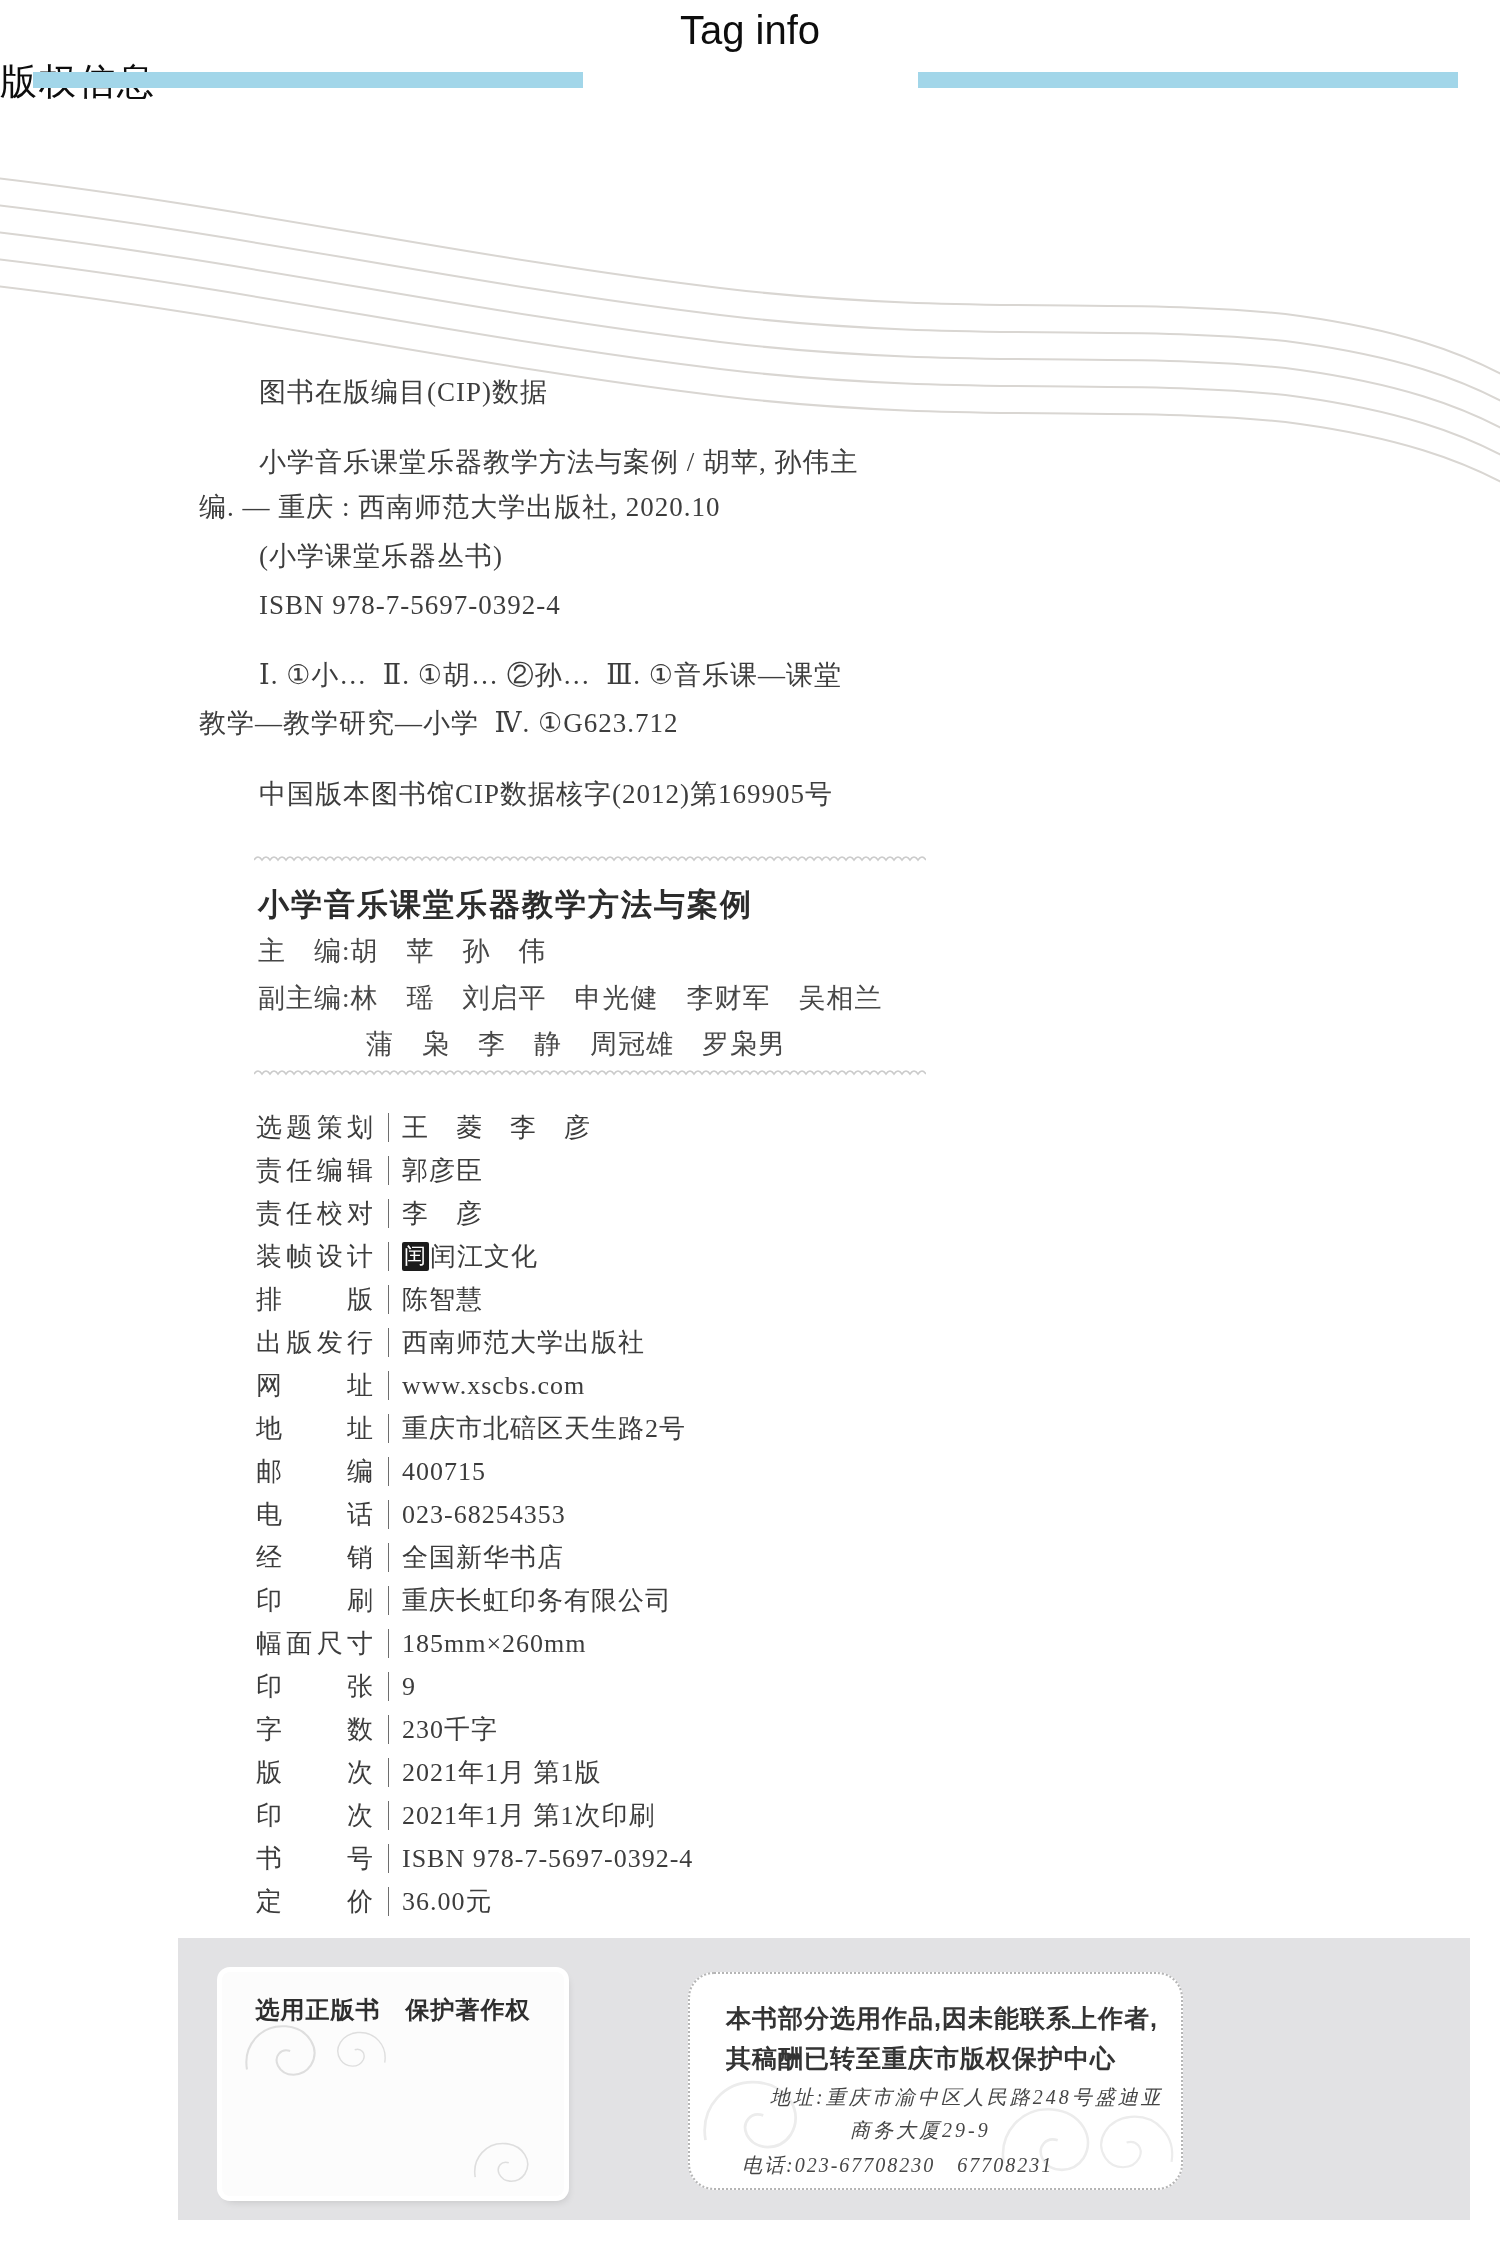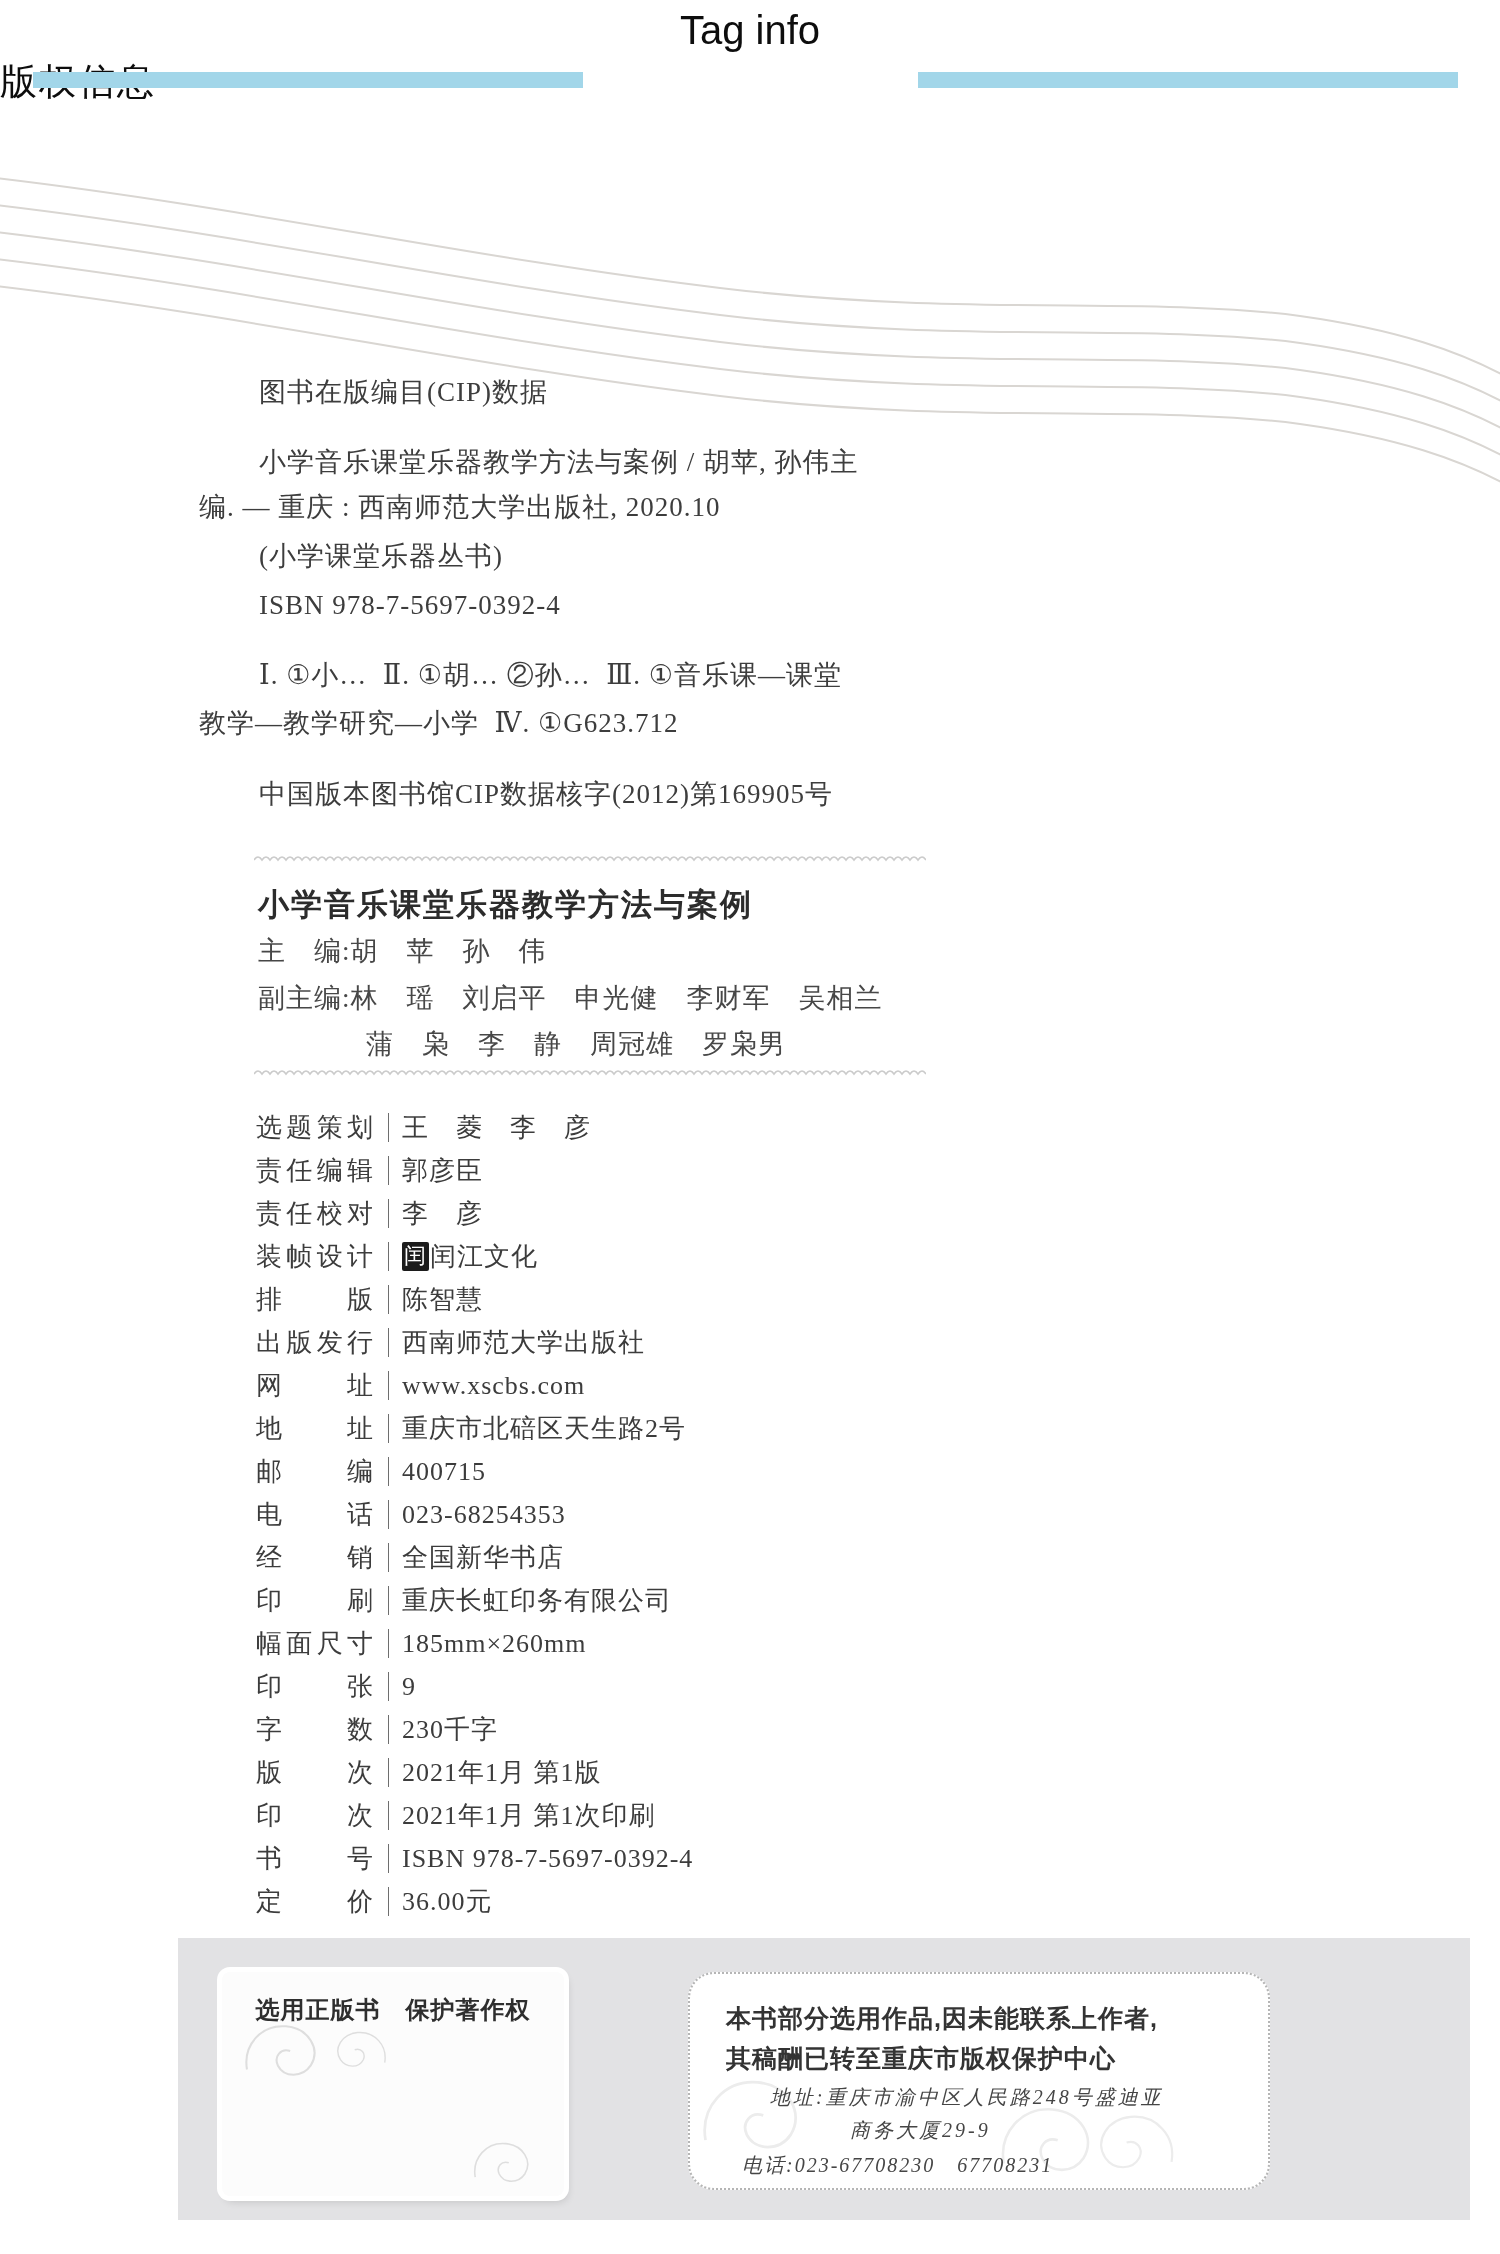--- a/index.html
+++ b/index.html
@@ -78,21 +78,21 @@
     position:absolute;top:22px;left:0;width:100%;text-align:center;
     font-family:"Liberation Sans","DejaVu Sans",sans-serif;
     font-size:24px;font-weight:bold;color:#2e2e2e;letter-spacing:1px;white-space:pre;
   }
   .card-left-lines{position:absolute;top:86px;left:58px;}
   .cl-line{
     height:39px;font-size:21px;font-style:italic;color:#4a4a4a;
     letter-spacing:3px;white-space:pre;
   }
   .card-right{
-    position:absolute;left:510px;top:34px;width:582px;height:218px;
+    position:absolute;left:510px;top:34px;width:495px;height:218px;
     background:#ffffff;border:2px dotted #b5b5b5;border-radius:26px;box-sizing:border-box;
   }
   .cr-bold{
     position:absolute;left:36px;top:24px;
     font-family:"Liberation Sans","DejaVu Sans",sans-serif;
     font-size:25px;font-weight:bold;color:#333333;line-height:40px;letter-spacing:1px;white-space:pre;
   }
   .cr-addr1{position:absolute;left:52px;top:110px;font-size:20px;font-style:italic;color:#454545;letter-spacing:3px;white-space:pre;margin-left:28px;}
   .cr-addr2{position:absolute;left:160px;top:143px;font-size:20px;font-style:italic;color:#454545;letter-spacing:3px;white-space:pre;}
   .cr-phone{position:absolute;left:52px;top:178px;font-size:20px;font-style:italic;color:#454545;letter-spacing:2px;white-space:pre;}

